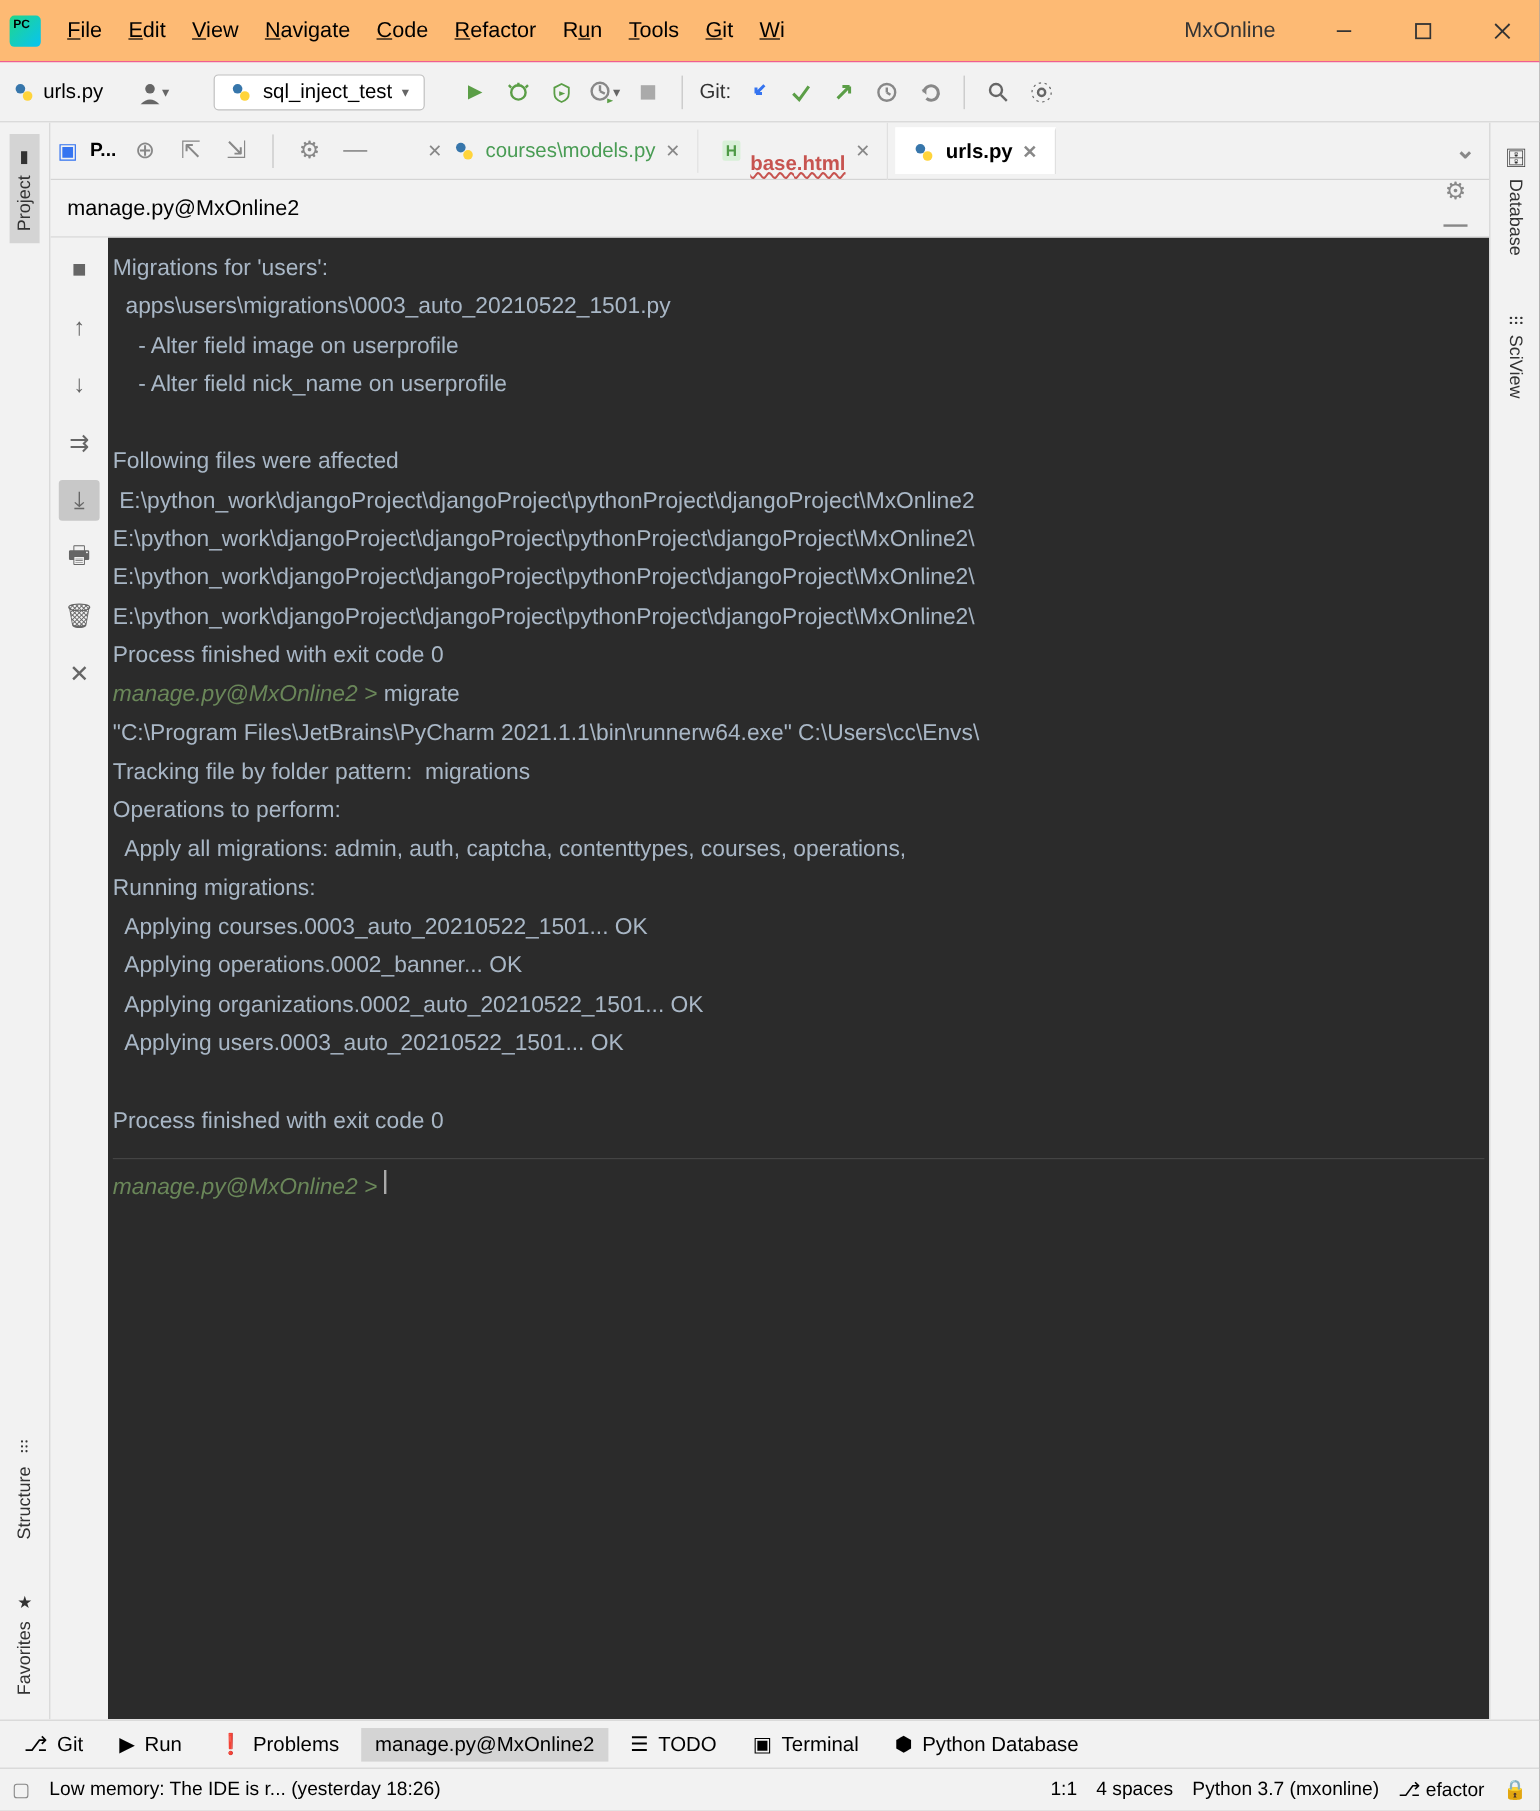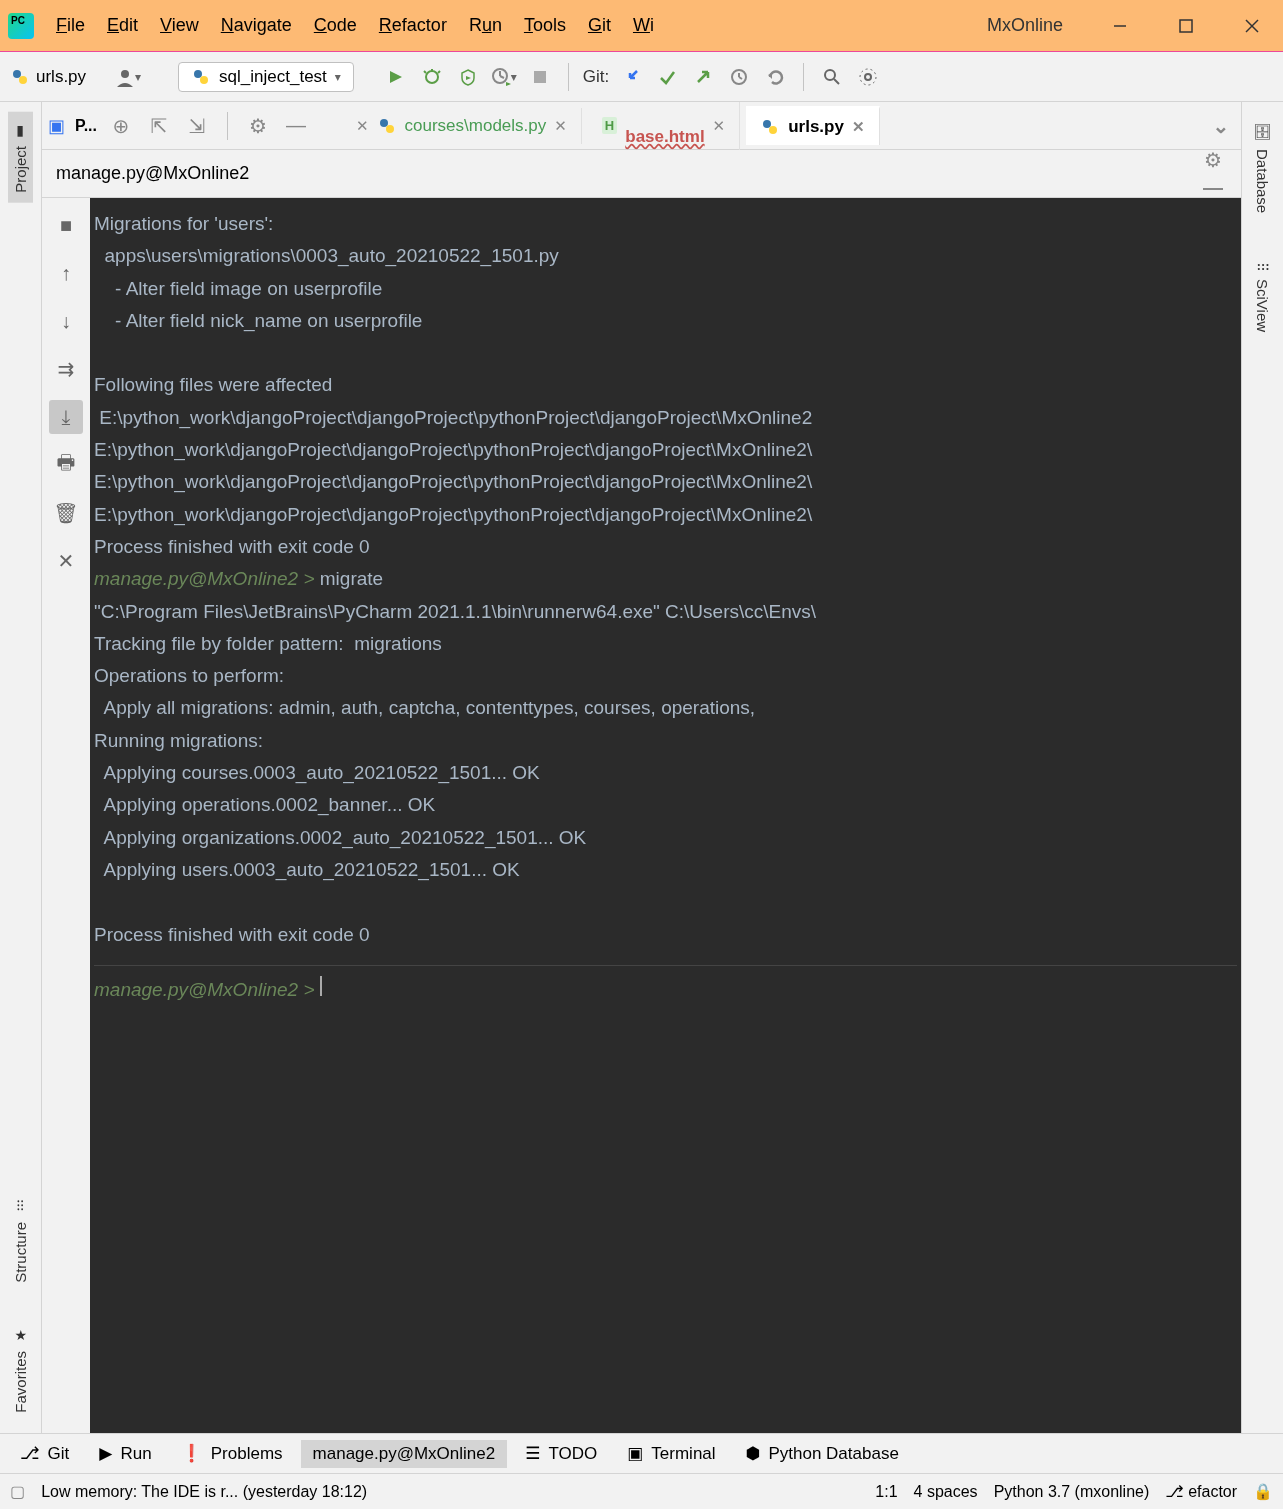--- a/index.html
+++ b/index.html
@@ -350,20 +350,20 @@
       <span>Terminal</span>
     </div>
   <div class="btab">
       <span>⬢</span>
       <span>Python Database</span>
     </div>
 </div>
 
 <div class="statusbar">
   <span class="gray-icon">▢</span>
-  <span>Low memory: The IDE is r... (yesterday 18:12)</span>
+  <span>Low memory: The IDE is r... (yesterday 18:26)</span>
   <span class="spacer"></span>
   <span>1:1</span>
   <span>4 spaces</span>
   <span>Python 3.7 (mxonline)</span>
   <span><span>⎇</span> <span>efactor</span></span>
   <span class="gray-icon">🔒</span>
 </div>
 
 </body></html>

